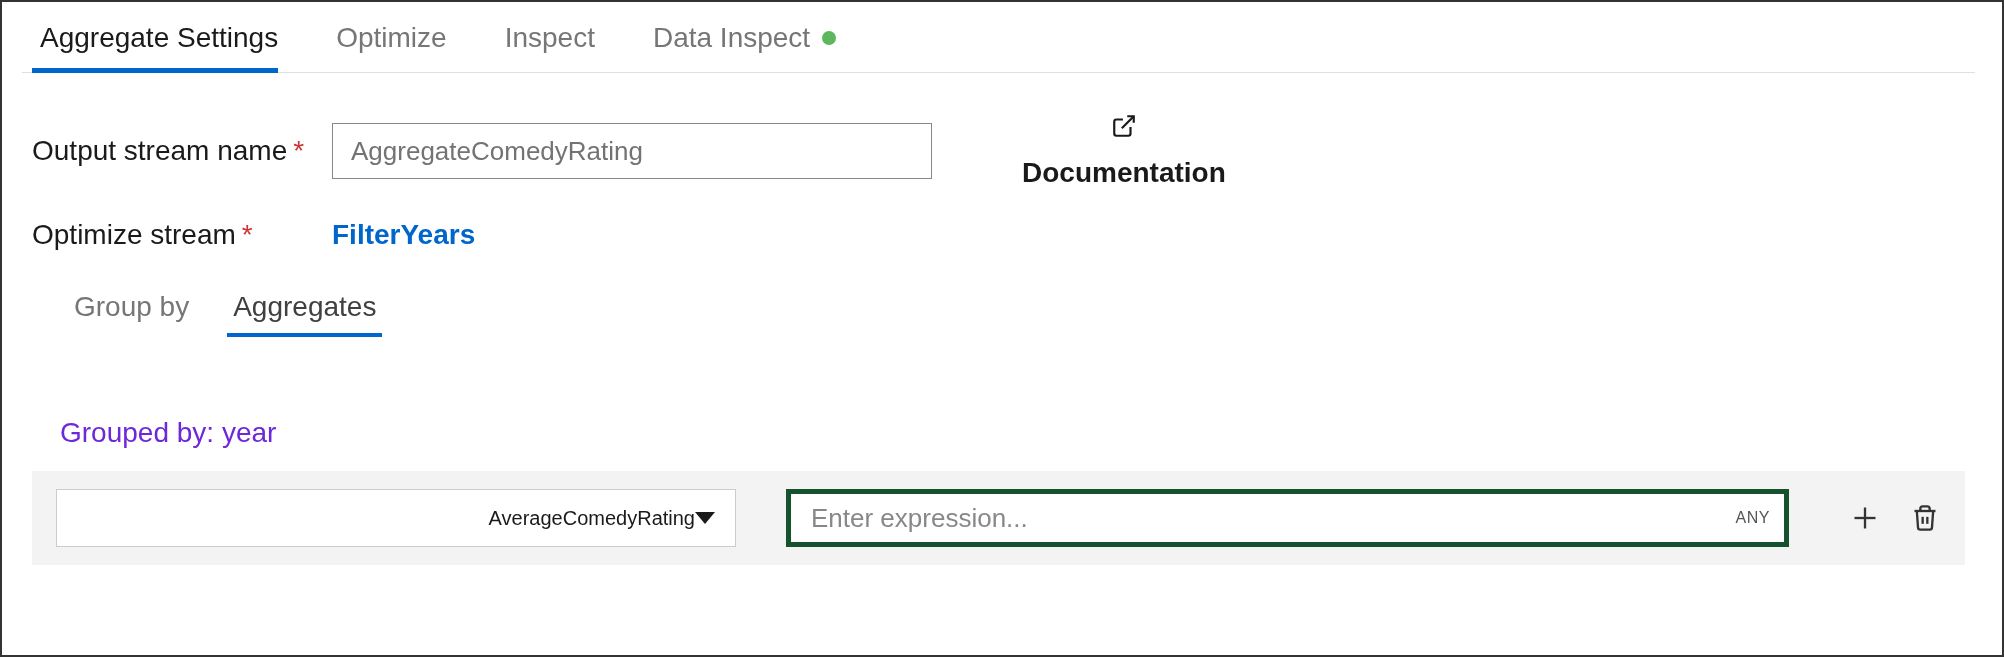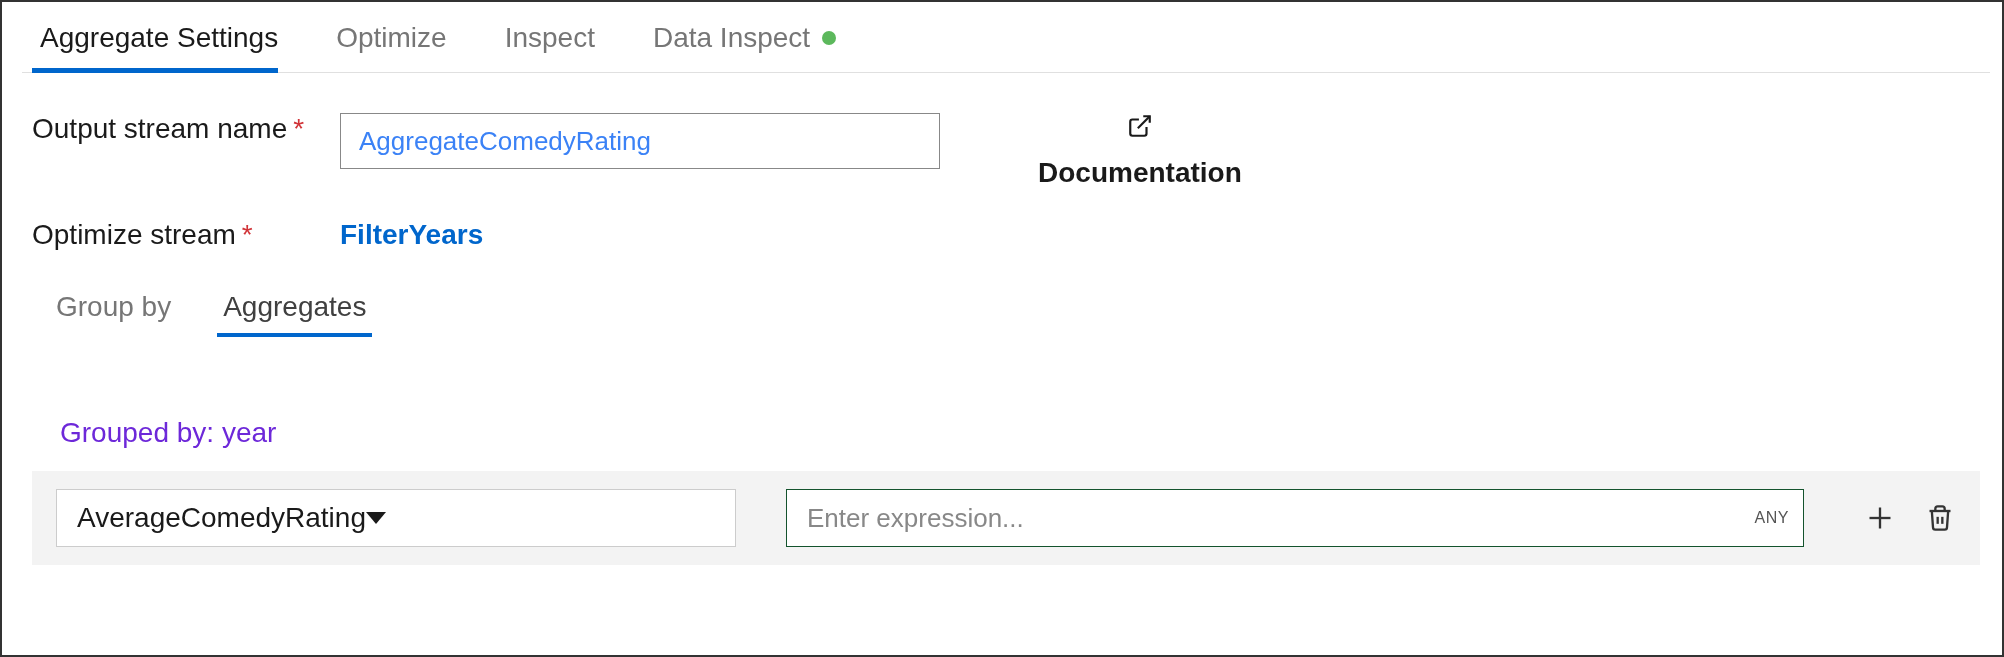--- a/index.html
+++ b/index.html
@@ -10,21 +10,21 @@
     body {
       font-family: "Segoe UI", -apple-system, BlinkMacSystemFont, sans-serif;
       background: #fff;
       width: 2004px;
       height: 657px;
       border: 2px solid #333;
       padding: 0;
       overflow: hidden;
     }
     .container {
-      padding: 0 12px 20px 20px;
+      padding: 0 27px 20px 20px;
     }
     .main-tabs {
       display: flex;
       border-bottom: 1px solid #e0e0e0;
       align-items: center;
       gap: 0;
     }
     .main-tab {
       padding: 20px 40px 18px 18px;
       font-size: 28px;
@@ -52,41 +52,41 @@
       height: 14px;
       border-radius: 50%;
       background: #5cb85c;
       display: inline-block;
     }
     .form-area {
       padding: 40px 10px 0 10px;
     }
     .form-row {
       display: flex;
-      align-items: flex-start;
+      align-items: center;
       margin-bottom: 30px;
-      gap: 8px;
+      gap: 0;
     }
     .form-label {
       font-size: 28px;
       color: #1a1a1a;
       width: 300px;
       flex-shrink: 0;
     }
     .required {
       color: #d13438;
       margin-left: 6px;
     }
     .text-input {
       width: 600px;
       height: 56px;
       border: 1px solid #888;
       padding: 0 18px;
       font-size: 26px;
-      color: #3b82f6;
+      color: #737373;
       font-family: inherit;
     }
     .link-value {
       color: #0066cc;
       font-size: 28px;
       cursor: pointer;
       font-weight: bold;
     }
     .doc-link {
       display: flex;
@@ -101,22 +101,22 @@
       height: 26px;
     }
     .doc-text {
       font-size: 28px;
       font-weight: 600;
       color: #1a1a1a;
     }
     .sub-tabs {
       display: flex;
       margin-top: 10px;
-      margin-left: 18px;
-      gap: 40px;
+      margin-left: 36px;
+      gap: 32px;
     }
     .sub-tab {
       padding: 10px 6px 14px 6px;
       font-size: 28px;
       color: #767676;
       cursor: pointer;
       position: relative;
     }
     .sub-tab.active {
       color: #404040;
@@ -144,38 +144,38 @@
       margin-top: 22px;
       gap: 50px;
     }
     .column-select {
       flex: 0 0 680px;
       height: 58px;
       background: #fff;
       border: 1px solid #ccc;
       display: flex;
       align-items: center;
-      justify-content: flex-start;
+      justify-content: flex-end;
       padding: 0 20px;
-      font-size: 28px;
+      font-size: 20px;
       color: #1a1a1a;
       cursor: pointer;
     }
     .caret-down {
       width: 0;
       height: 0;
       border-left: 10px solid transparent;
       border-right: 10px solid transparent;
       border-top: 12px solid #1a1a1a;
     }
     .expression-input {
       flex: 1;
       height: 58px;
       background: #fff;
-      border: 1px solid #14532d;
+      border: 5px solid #14532d;
       display: flex;
       align-items: center;
       justify-content: space-between;
       padding: 0 14px 0 20px;
       font-size: 26px;
       color: #888;
       cursor: text;
     }
     .any-badge {
       font-size: 16px;

